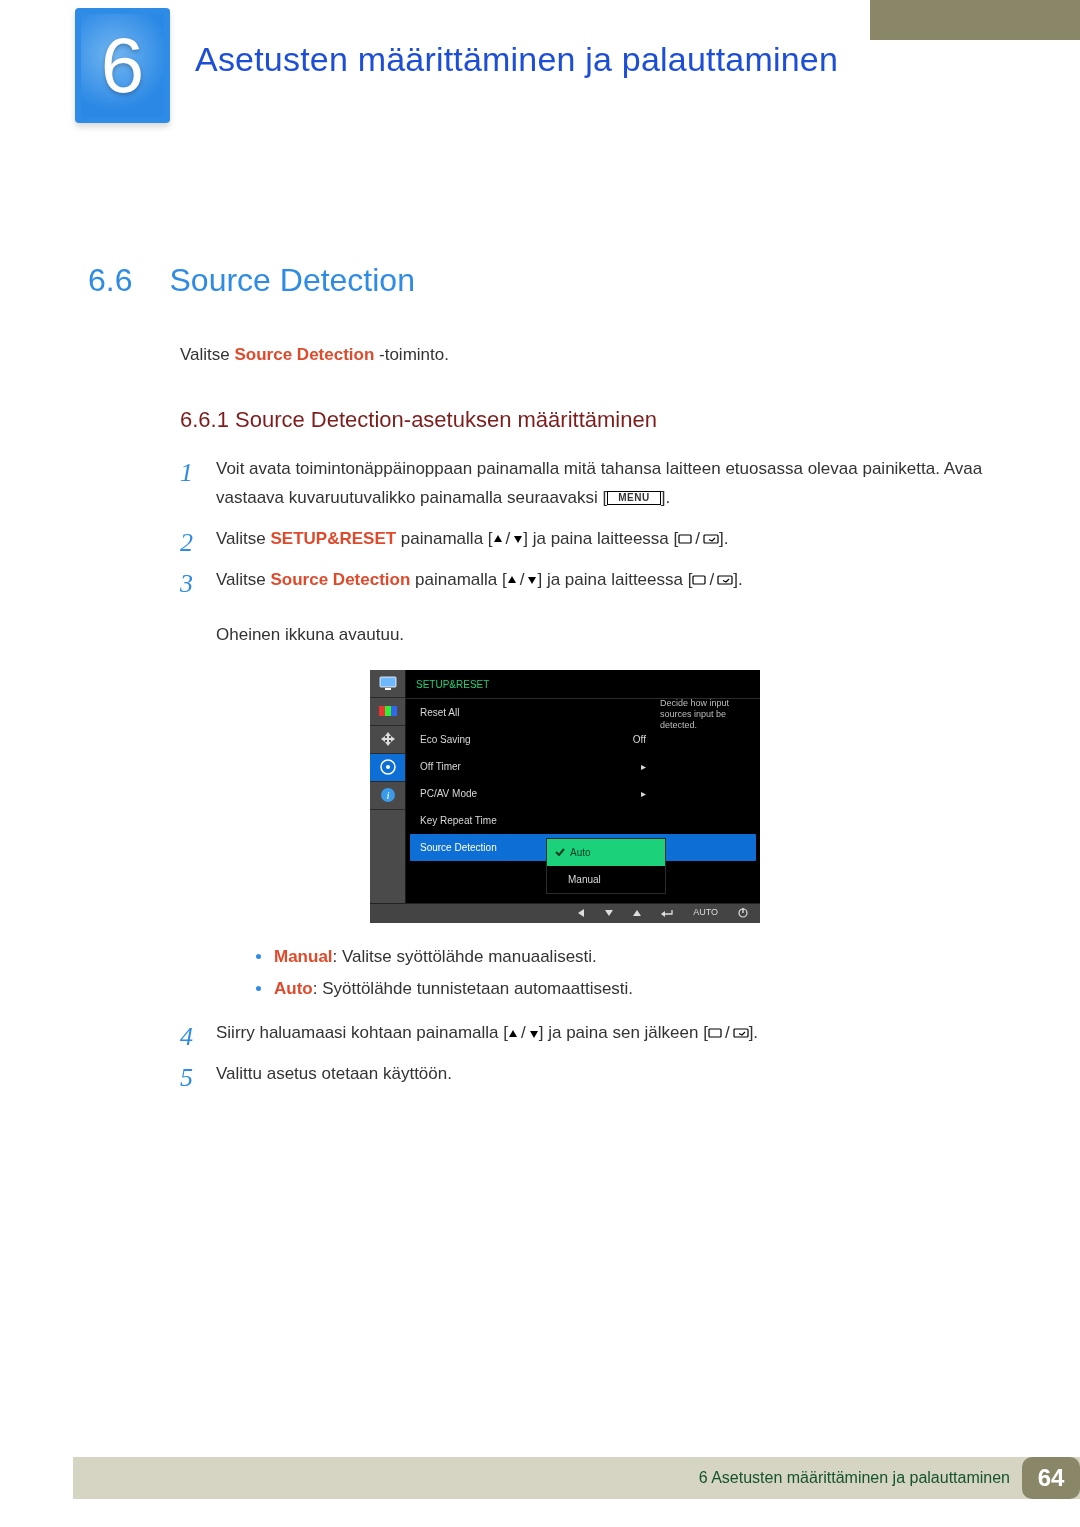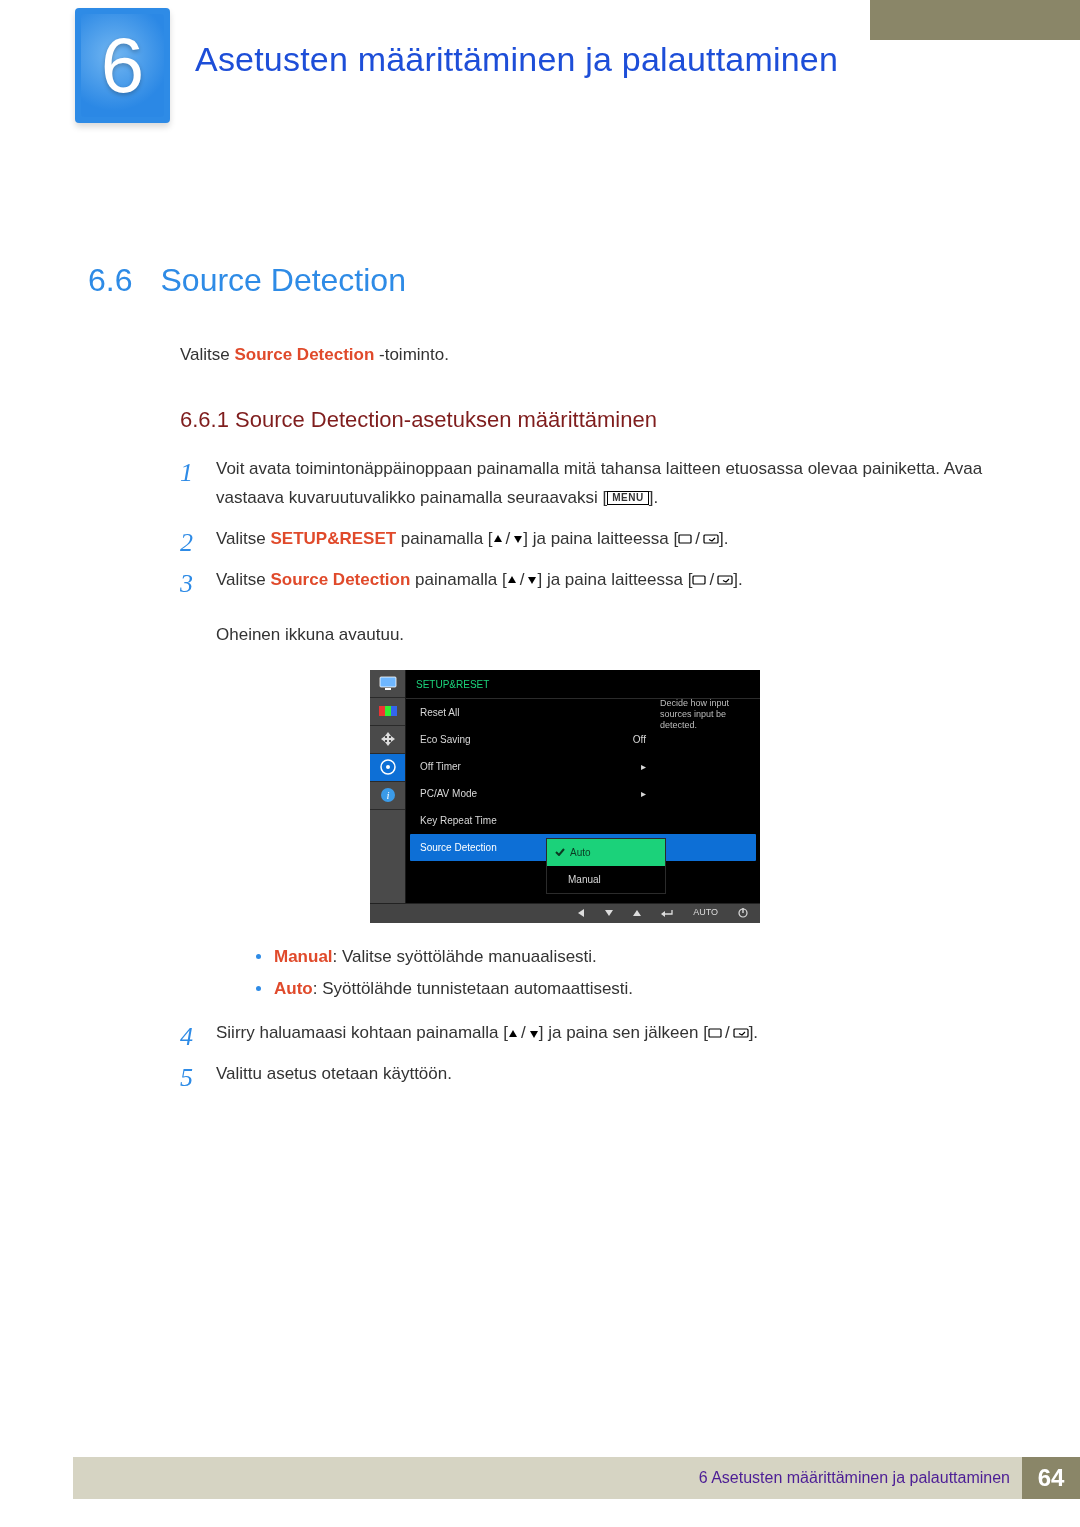--- a/index.html
+++ b/index.html
@@ -48,21 +48,21 @@
     font-size: 34px;
     color: #1d4ed8;
     font-weight: 400;
     letter-spacing: .2px;
   }
   .section-row {
     position: absolute;
     left: 88px; top: 262px;
     display: flex;
     align-items: baseline;
-    gap: 28px;
+    gap: 37px;
   }
   .section-num {
     color: #2e8be6;
     font-size: 32px;
     font-weight: 400;
   }
   .section-title {
     color: #2e8be6;
     font-size: 32px;
     font-weight: 400;
@@ -105,21 +105,21 @@
     vertical-align: middle;
     align-items: center;
     gap: 3px;
   }
   .inline-icon svg { display: block; }
   .menu-box {
     display: inline-block;
     border: 1.5px solid #000;
     font-size: 10px;
     font-weight: 700;
-    padding: 1px 4px;
+    padding: 1px 10px;
     letter-spacing: .5px;
     vertical-align: middle;
     line-height: 1;
     height: 14px;
   }
 
   
   .osd {
     width: 390px;
     margin: 20px 0 18px 154px;
@@ -244,34 +244,35 @@
   .footer-bar {
     position: absolute;
     left: 73px; right: 0; bottom: 28px;
     height: 42px;
     background: #d6d4c3;
     display: flex;
     align-items: center;
     justify-content: flex-end;
   }
   .footer-text {
-    color: #4c1d95;
+    color: #14532d;
     font-size: 16px;
     padding-right: 12px;
   }
   .footer-pagenum {
     background: #8a8668;
     color: #fff;
     font-size: 24px;
     font-weight: 700;
     width: 58px;
     height: 100%;
     display: flex;
     align-items: center;
     justify-content: center;
+    border-radius: 10px;
   }
 </style>
 </head>
 <body>
 
 <div class="top-olive-bar"></div>
 
 <div class="chapter-badge">
   <div class="inner">
       <span class="num">6</span>

